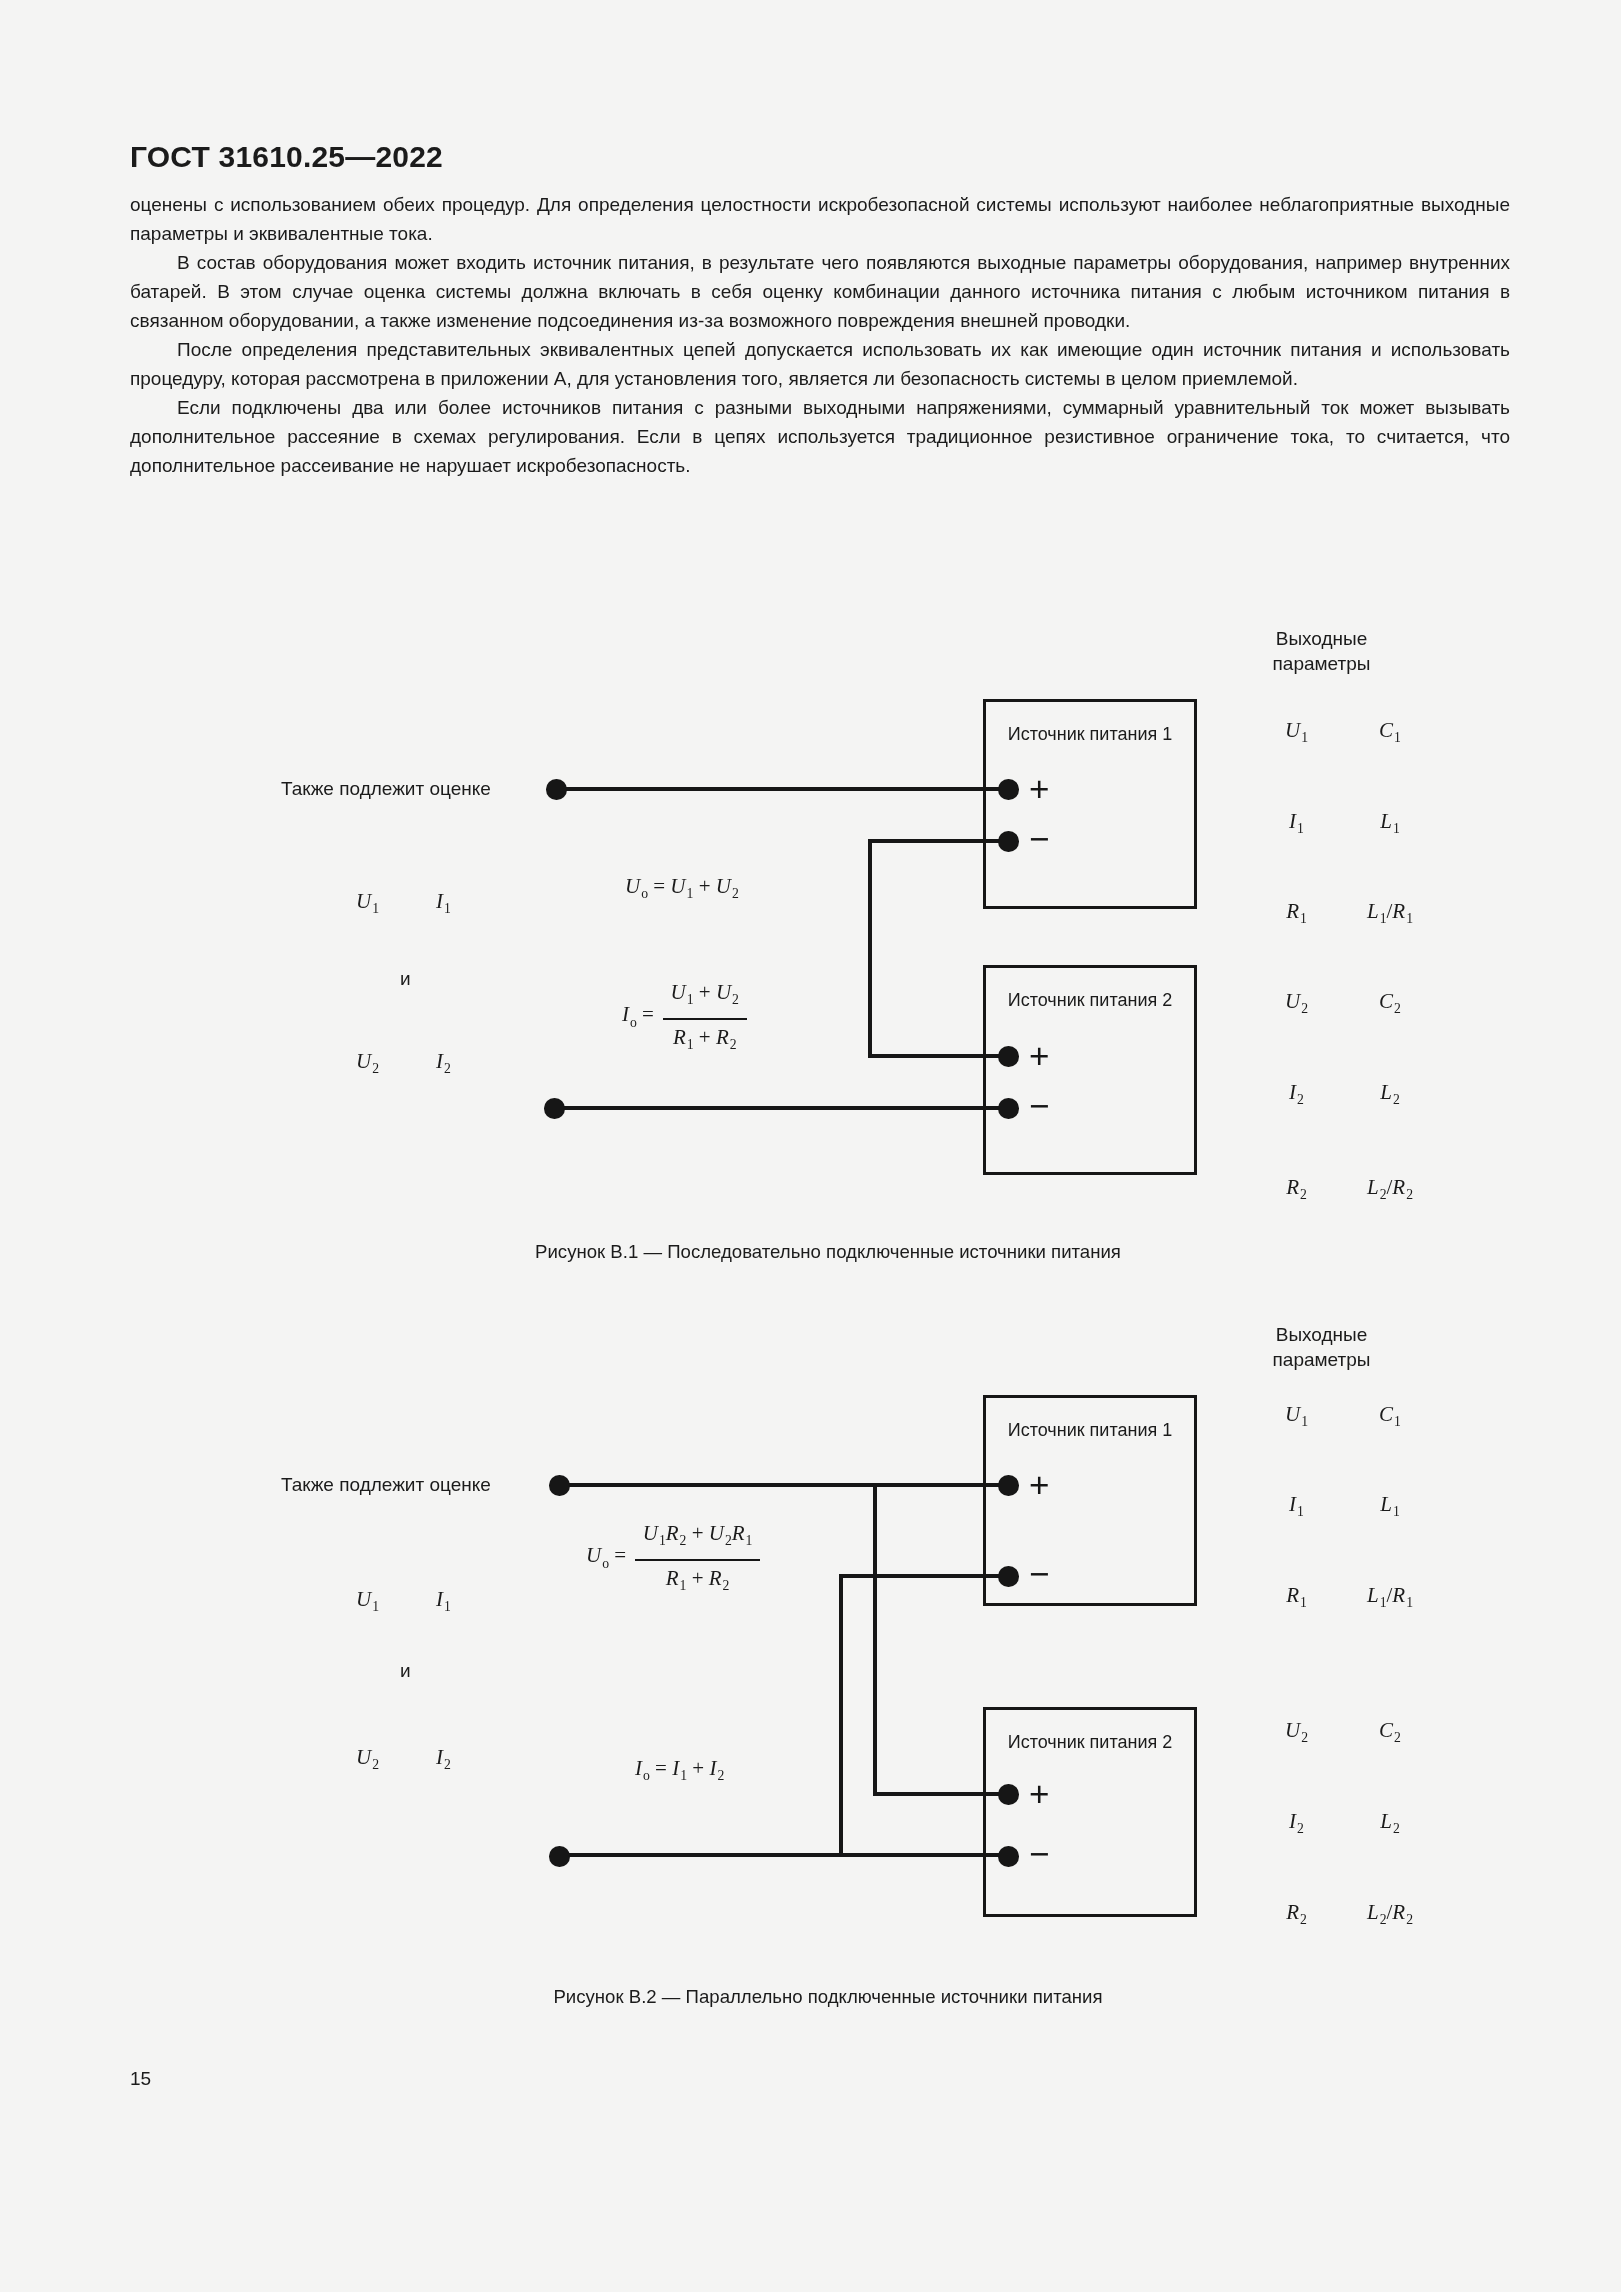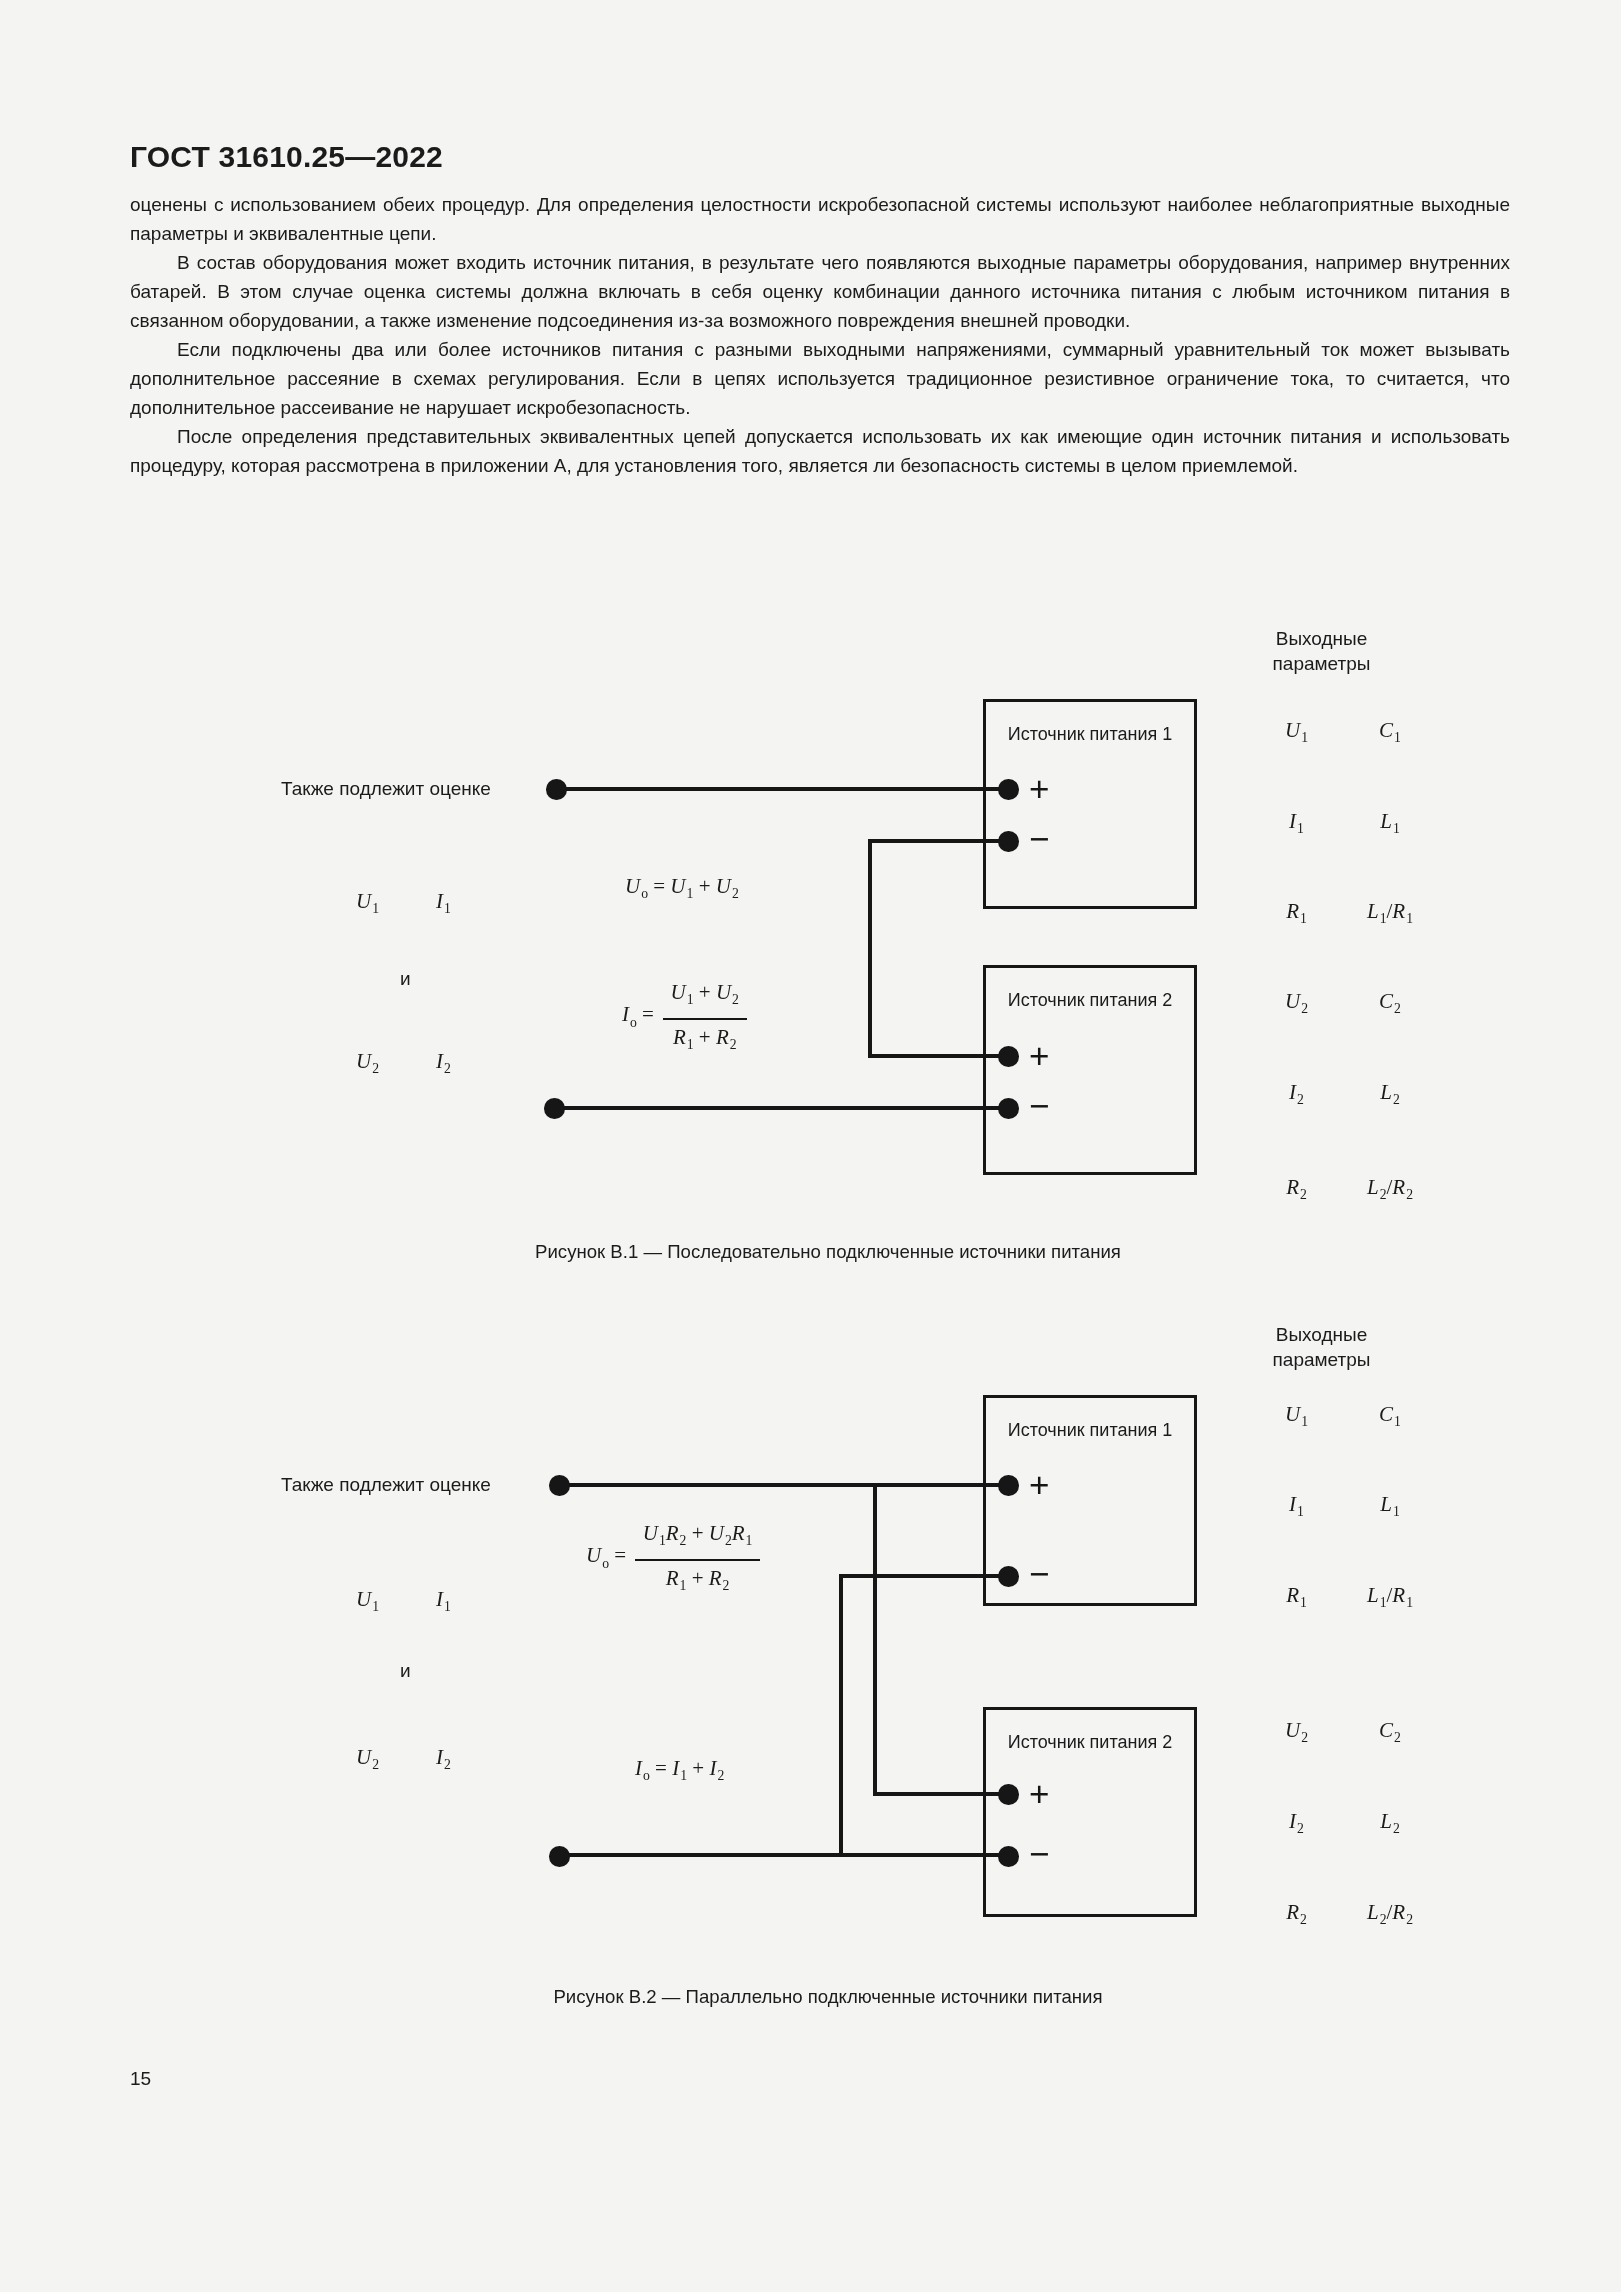--- a/index.html
+++ b/index.html
@@ -52,24 +52,24 @@
   .and-label{position:absolute;font-size:19px;}
 </style>
 </head>
 <body>
 
 <div class="canvas">
 
   <div class="doc-header">ГОСТ 31610.25—2022</div>
 
   <div class="body-text">
-    <p class="first">оценены с использованием обеих процедур. Для определения целостности искробезопасной системы используют наиболее неблагоприятные выходные параметры и эквивалентные цепи.</p>
+    <p class="first">оценены с использованием обеих процедур. Для определения целостности искробезопасной системы используют наиболее неблагоприятные выходные параметры и эквивалентные тока.</p>
     <p>В состав оборудования может входить источник питания, в результате чего появляются выходные параметры оборудования, например внутренних батарей. В этом случае оценка системы должна включать в себя оценку комбинации данного источника питания с любым источником питания в связанном оборудовании, а также изменение подсоединения из-за возможного повреждения внешней проводки.</p>
+    <p>После определения представительных эквивалентных цепей допускается использовать их как имеющие один источник питания и использовать процедуру, которая рассмотрена в приложении А, для установления того, является ли безопасность системы в целом приемлемой.</p>
     <p>Если подключены два или более источников питания с разными выходными напряжениями, суммарный уравнительный ток может вызывать дополнительное рассеяние в схемах регулирования. Если в цепях используется традиционное резистивное ограничение тока, то считается, что дополнительное рассеивание не нарушает искробезопасность.</p>
-    <p>После определения представительных эквивалентных цепей допускается использовать их как имеющие один источник питания и использовать процедуру, которая рассмотрена в приложении А, для установления того, является ли безопасность системы в целом приемлемой.</p>
   </div>
 
   <div class="out-title" style="top:627px;">
     <div>Выходные</div>
     <div>параметры</div>
   </div>
 
   <span class="also" style="left:281px;top:775px;">Также подлежит оценке</span>
 
   <div class="wire h" style="left:556px;top:787px;width:452px;"></div>

